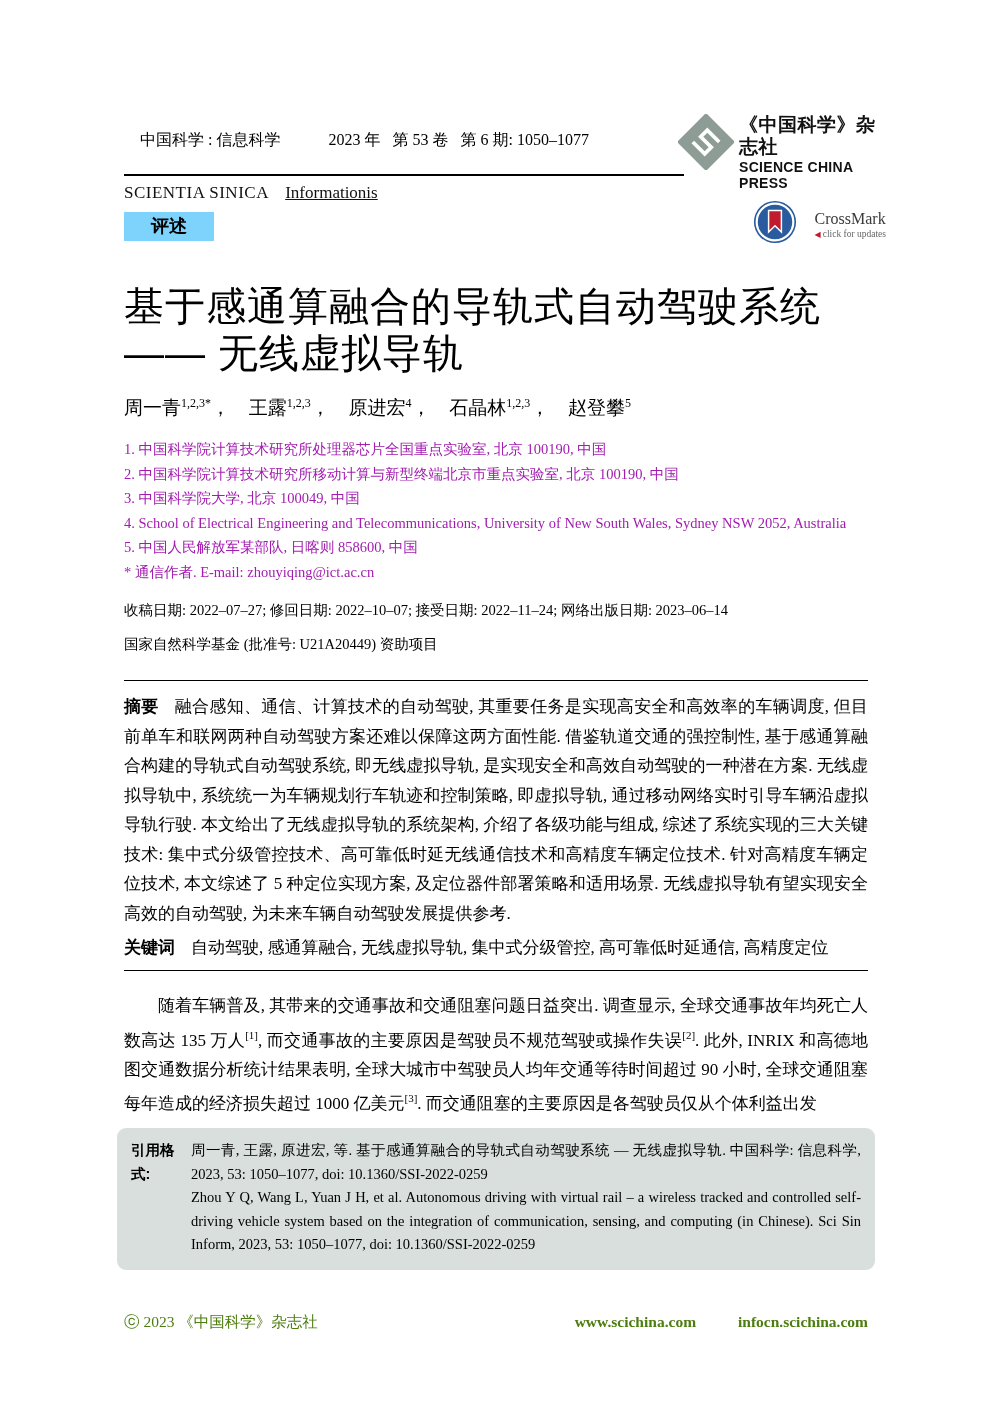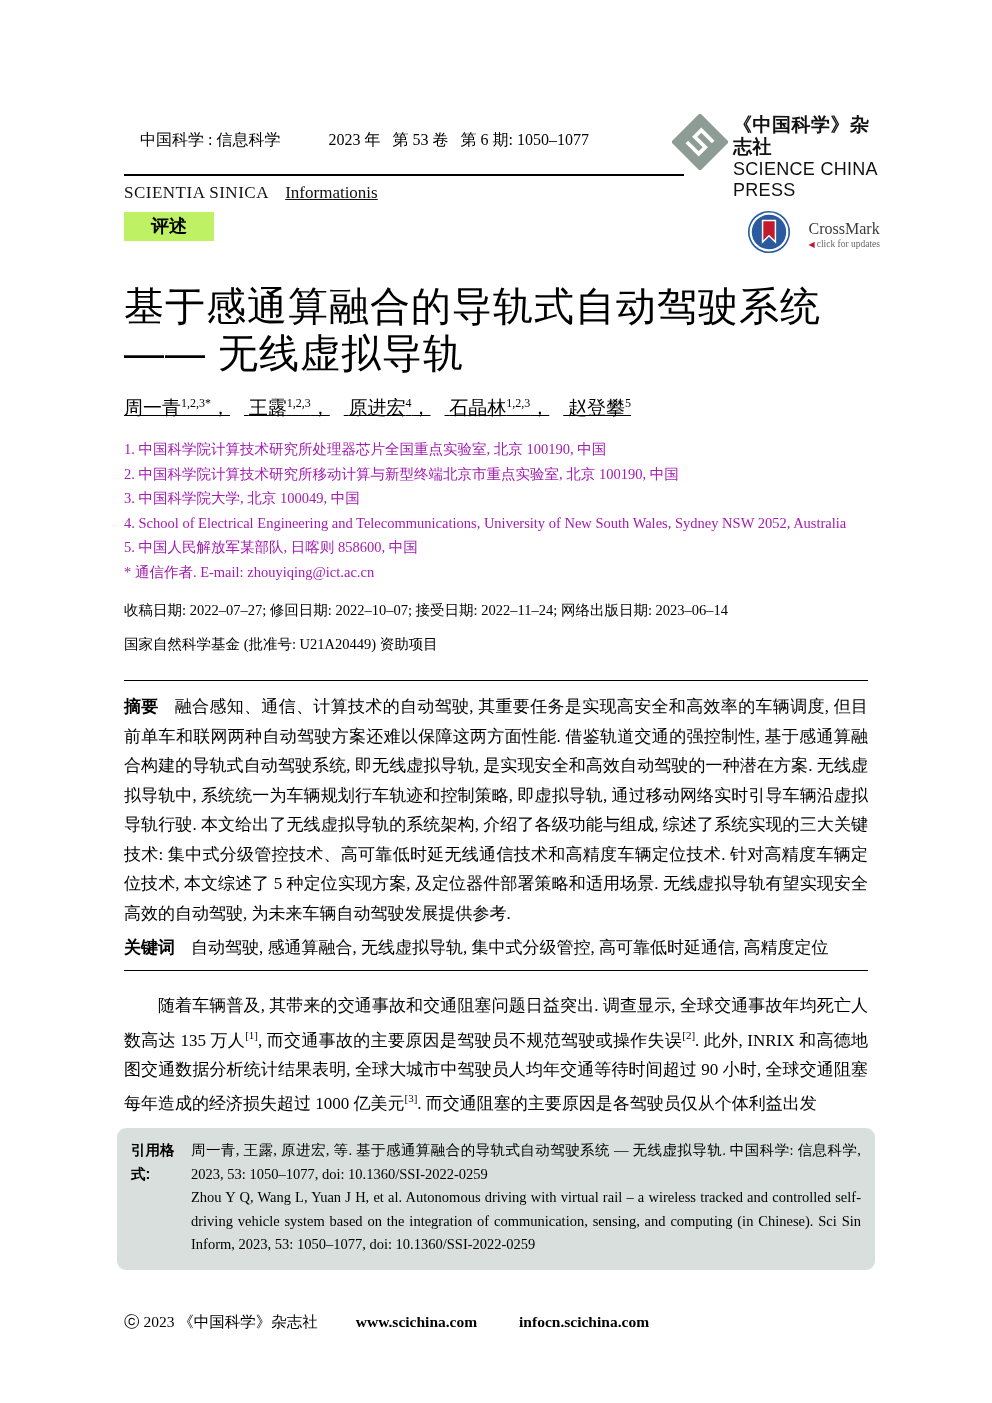--- a/index.html
+++ b/index.html
@@ -16,42 +16,42 @@
   }
   
   .meta-row { font-size:16px; white-space:pre; color:#000; }
   .meta-row .issue { margin-left:48px; }
   .header-rule { width:560px; border-top:2px solid #000; margin-top:5px; }
   .scientia-row { margin-top:7px; font-size:17px; }
   .scientia-row .sci { letter-spacing:0.5px; }
   .scientia-row .inf { margin-left:12px;text-decoration:underline; }
   .badge {
     margin-top:9px; width:90px; height:29px;
-    background:#bef264; color:#000;
+    background:#7dd3fc; color:#000;
     font-family:"Liberation Sans","DejaVu Sans",sans-serif;
     font-weight:700; font-size:18px; text-align:center; line-height:29px;
   }
   
-  .logo-cluster { position:absolute; top:114px; right:110px; width:210px; }
+  .logo-cluster { position:absolute; top:114px; right:104px; width:210px; }
   .press-row { display:flex; align-items:flex-start; justify-content:flex-end; }
   .press-text { margin-left:5px; text-align:left; }
   .press-cn { font-family:"Liberation Sans","DejaVu Sans",sans-serif; font-weight:700; font-size:19px; line-height:22px; letter-spacing:0.5px; }
-  .press-en { font-family:"Liberation Sans","DejaVu Sans",sans-serif; font-weight:400; font-size:18px; letter-spacing:0.3px; margin-top:1px; }
+  .press-en { font-family:"Liberation Sans","DejaVu Sans",sans-serif; font-weight:700; font-size:14px; letter-spacing:0.3px; margin-top:1px; }
   .crossmark { display:flex; align-items:center; justify-content:flex-end; margin-top:9px; margin-right:2px; cursor:pointer; }
   .cm-text { margin-left:18px; }
   .cm-name { font-size:16px; color:#3a3a3a; font-family:"Liberation Serif",serif; }
   .cm-tag { font-size:9.5px; color:#666; margin-top:1px;text-align:right; }
   .cm-arrow { color:#c21b2f; font-size:8px; margin-right:2px; }
   
   .title {
     margin-top:42px;
     font-family:"Liberation Sans","DejaVu Sans",sans-serif;
     font-weight:400; font-size:40px; line-height:47px; letter-spacing:1px; color:#000;
   }
-  .authors { margin-top:18px; font-size:19px; color:#000;text-decoration:underline; }
+  .authors { margin-top:18px; font-size:19px; color:#000; }
   .authors .au { margin-right:2px; }
   .authors sup { font-size:12px; }
   .authors .sep { margin-right:12px; }
   .affils { margin-top:16px; font-size:14.5px; line-height:24.5px; color:#a21caf; }
   .dates { margin-top:17px; font-size:14.5px; color:#000; }
   .funding { margin-top:15px; font-size:14.5px; color:#000; }
   .rule { border-top:1.8px solid #000; margin-top:26px; }
   
   .abstract { margin-top:11px; font-size:17px; line-height:29.5px; text-align:justify; color:#000; }
   .block-label { font-family:"Liberation Sans","DejaVu Sans",sans-serif; font-weight:700; margin-right:16px; }
@@ -67,21 +67,21 @@
     margin:10px -7px 0 -7px;
     background:#d9dfdd;
     padding:11px 14px 13px 14px;
     font-size:14.5px; line-height:23.5px; color:#000;border-radius:9px;
   }
   .cite-row { display:flex; }
   .cite-label { flex:0 0 60px; font-family:"Liberation Sans","DejaVu Sans",sans-serif; font-weight:700; }
   .cite-body { flex:1; text-align:justify; }
   .cite-en { margin-top:0; }
   
-  .footer { margin-top:42px; display:flex; justify-content:flex-start; align-items:baseline; font-size:15.5px; color:#000000; }
+  .footer { margin-top:42px; display:flex; justify-content:space-between; align-items:baseline; font-size:15.5px; color:#4d7c0f; }
   .footer-links span { margin-left:38px; font-weight:700; cursor:pointer; }
 </style>
 </head>
 <body>
 
 <div class="page">
 
   <div class="meta-row">
     <span>中国科学 : 信息科学</span><span class="issue">2023 年   第 53 卷   第 6 期: 1050–1077</span>
   </div>

